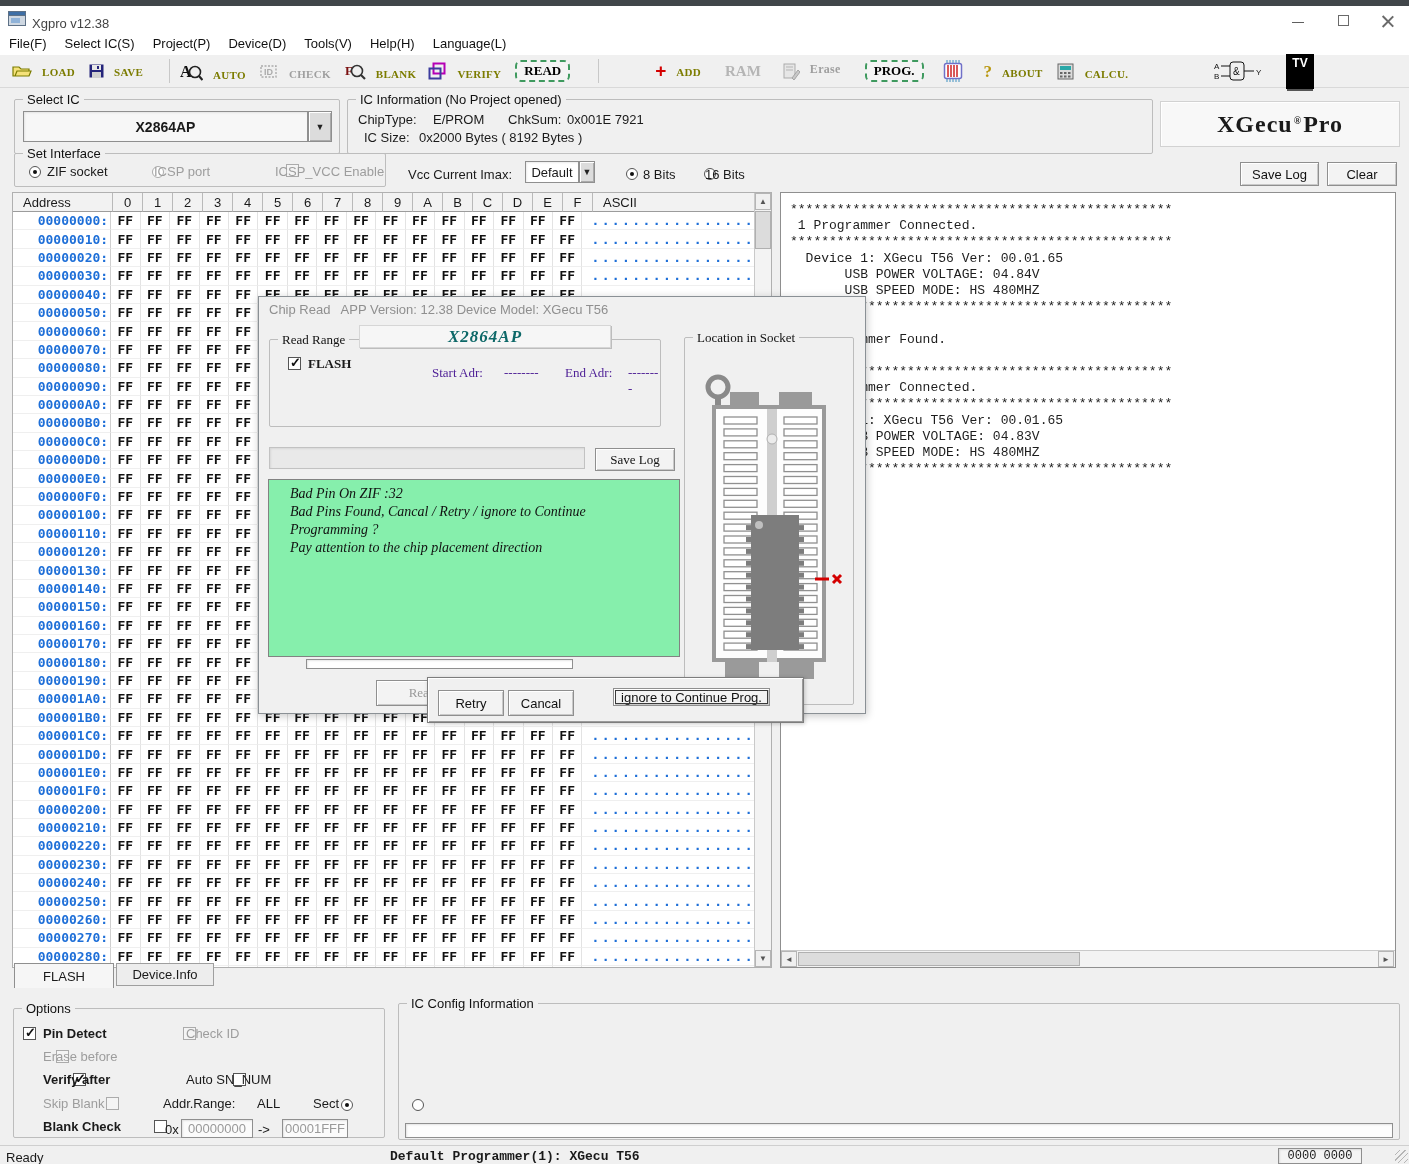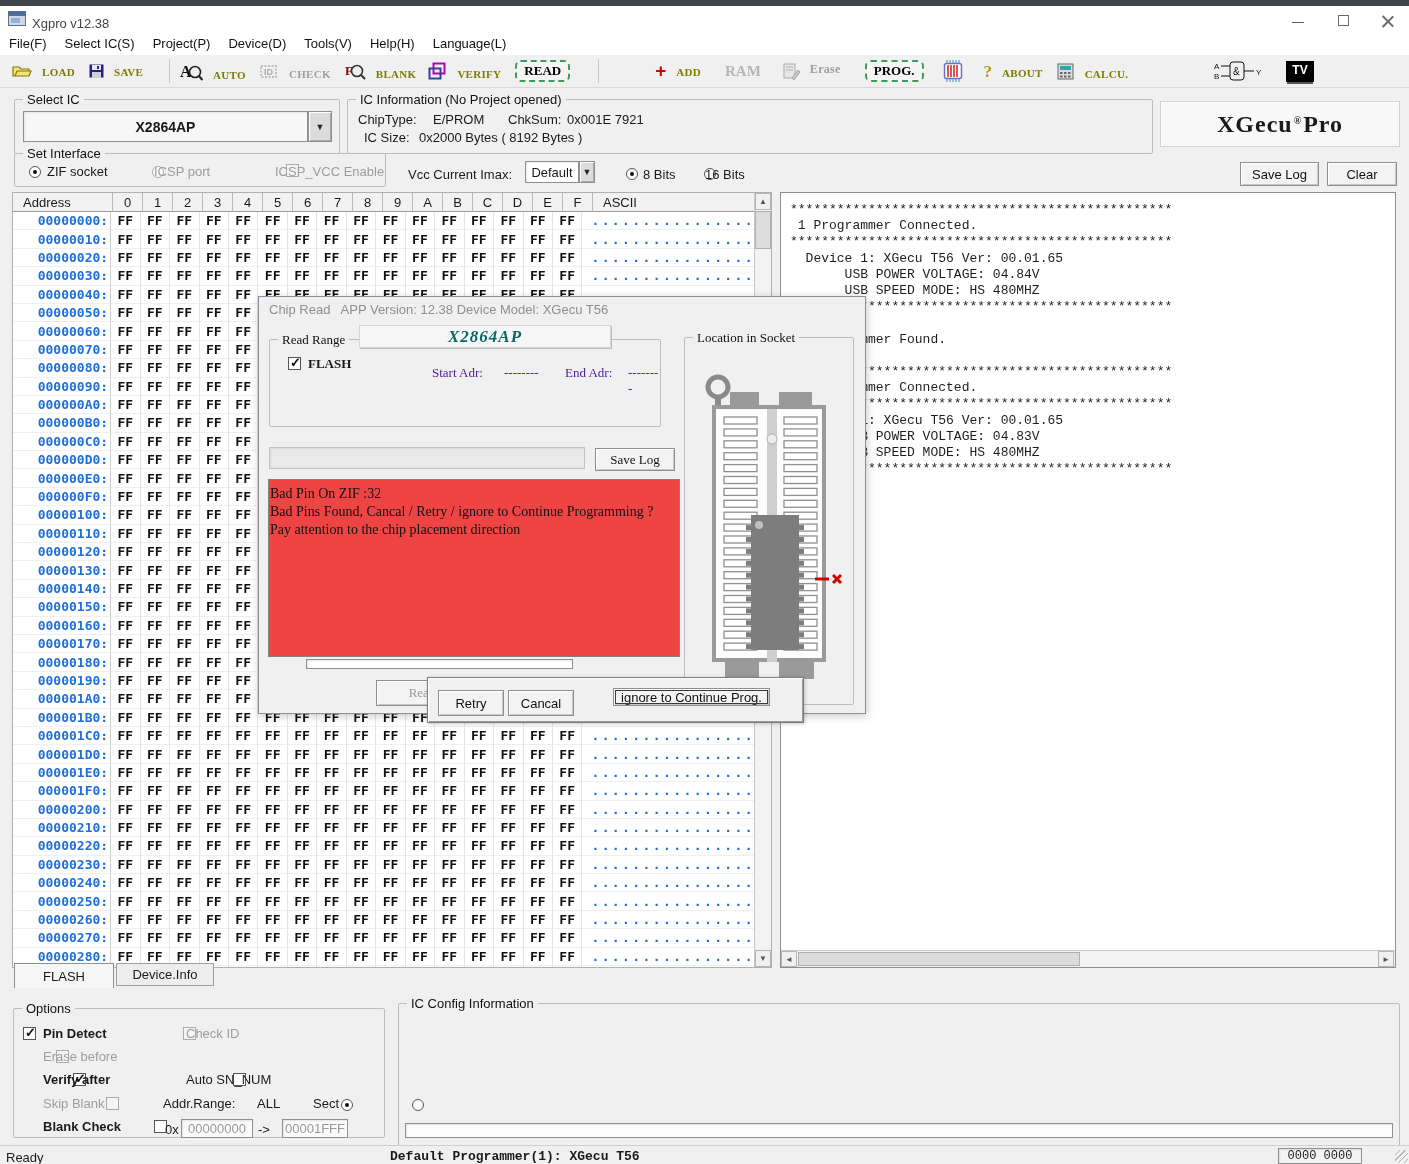--- a/index.html
+++ b/index.html
@@ -23,21 +23,21 @@
 
   
   .toolbar { left:0; top:55px; width:1409px; height:33px; background:#f0f0f0; border-bottom:1px solid #d9d9d9;
              display:flex; align-items:center; padding-left:12px; }
   .tbtn { display:flex; align-items:flex-end; gap:10px; }
   .tlabel { font-family:"Liberation Serif", serif; font-size:11px; font-weight:bold; color:#7c7c00; letter-spacing:.3px; }
   .tlabel.gray { color:#9f9f9f; }
   .tsep { width:1px; height:24px; background:#c8c8c8; margin:0 10px; }
   .boxed { font-family:"Liberation Serif", serif; font-weight:bold; font-size:13px; color:#000;
            border:2px dashed #3f9a5f; border-radius:6px; padding:1px 7px; background:#f4f4f4; }
-  .tv-box { background:#000; color:#fff; font-weight:bold; font-size:12px; padding:2px 6px 2px 6px; border-bottom:3px solid #000;
+  .tv-box { background:#000; color:#fff; font-weight:bold; font-size:12px; padding:2px 6px 16px 6px; border-bottom:3px solid #000;
             box-shadow:0 3px 0 -1px #555; }
 
   
   .gb { border:1px solid #bdbdbd; border-radius:2px; }
   .gb-legend { position:absolute; top:-8px; left:8px; background:#f0f0f0; padding:0 4px; font-size:13px; color:#111; white-space:nowrap; }
   .bevel { background:#f3f3f3; border:1px solid #8f8f8f; box-shadow:inset 1px 1px 0 #ffffff, inset -1px -1px 0 #c9c9c9;
            display:flex; align-items:center; justify-content:center; font-size:13px; color:#111; }
   .sunken { background:#fbfbfb; border:1px solid #8f8f8f; box-shadow:inset 1px 1px 2px rgba(0,0,0,.10); }
   .cb { width:13px; height:13px; border:1px solid #555; background:#fff; display:inline-block; position:relative; }
   .cb.chk::after { content:"\2713"; position:absolute; left:1px; top:-3px; font-size:13px; font-weight:bold; color:#111; }
@@ -87,21 +87,21 @@
           background:repeating-linear-gradient(135deg, transparent 0 3px, #b5b5b5 3px 4px); }
 
   
   .dialog { left:258px; top:296px; width:608px; height:418px; background:#f0f0f0; border:1px solid #8a9095;
             box-shadow:1px 2px 8px rgba(0,0,0,.22); z-index:50; }
   .dlg-title { position:absolute; left:10px; top:5px; font-size:13px; color:#8f8f8f; white-space:pre; }
   .serif { font-family:"Liberation Serif", serif; }
   .chipname { position:absolute; left:100px; top:28px; width:252px; height:23px; background:#f6f6f6;
               border:1px solid #d6d6d6; box-shadow:1px 1px 0 #bdbdbd; display:flex; align-items:center; justify-content:center;
               font-family:"Liberation Serif", serif; font-weight:bold; font-style:italic; font-size:17px; color:#0d6868; letter-spacing:1px; }
-  .dlg-msg { position:absolute; left:9px; top:182px; width:412px; height:178px; background:#ef4444; border:1px solid #828282; padding:5px 1px; }
+  .dlg-msg { position:absolute; left:9px; top:182px; width:412px; height:178px; background:#86efac; border:1px solid #828282; padding:5px 21px;font-style:italic; }
   .dlg-msg div { font-family:"Liberation Serif", serif; font-size:14px; line-height:18px; color:#111; }
   .gray-serif { color:#4c1d95; font-family:"Liberation Serif", serif;margin-top:8px; }
 
   .overlay { left:427px; top:677px; width:377px; height:46px; background:#f0f0f0; border:1px solid #7d7d7d;
              box-shadow:inset 1px 1px 0 #fff, inset -1px -1px 0 #9b9b9b, 1px 1px 4px rgba(0,0,0,.2); z-index:60; }
   .def-ring { outline:1px solid #3a3a3a; outline-offset:-3px; }
 </style>
 </head>
 <body>
 
@@ -1229,21 +1229,21 @@
     <span class="abs" style="left:299px;top:87px">Sect</span>
     <span class="abs cb" style="left:9px;top:111px"></span>
     <span class="abs" style="left:29px;top:110px;font-weight:bold">Blank Check</span>
     <span class="abs" style="left:151px;top:113px">0x</span>
     <div class="abs sunken" style="left:167px;top:110px;width:72px;height:19px;display:flex;align-items:center;justify-content:center;color:#9a9a9a">00000000</div>
     <span class="abs" style="left:244px;top:113px">-&gt;</span>
     <div class="abs sunken" style="left:268px;top:110px;width:66px;height:19px;display:flex;align-items:center;justify-content:center;color:#9a9a9a">00001FFF</div>
   </div>
 
   
-  <div class="abs gb" style="left:398px;top:1003px;width:1002px;height:162px">
+  <div class="abs gb" style="left:398px;top:1003px;width:1002px;height:137px">
     <span class="gb-legend">IC Config Information</span>
     <div class="abs sunken" style="left:6px;top:119px;width:988px;height:15px;background:#fdfdfd"></div>
   </div>
 
   
   <div class="abs statusbar">
     <span class="abs" style="left:6px;top:4px">Ready</span>
     <span class="abs" style="left:390px;top:3px;font-family:'Liberation Mono',monospace;font-weight:bold">Default Programmer(1): XGecu T56</span>
     <div class="abs sunken" style="left:1278px;top:2px;width:84px;height:16px;background:#f4f4f4;display:flex;align-items:center;justify-content:center;font-family:'Liberation Mono',monospace;font-size:12px">0000 0000</div>
     <span class="grip"></span>

